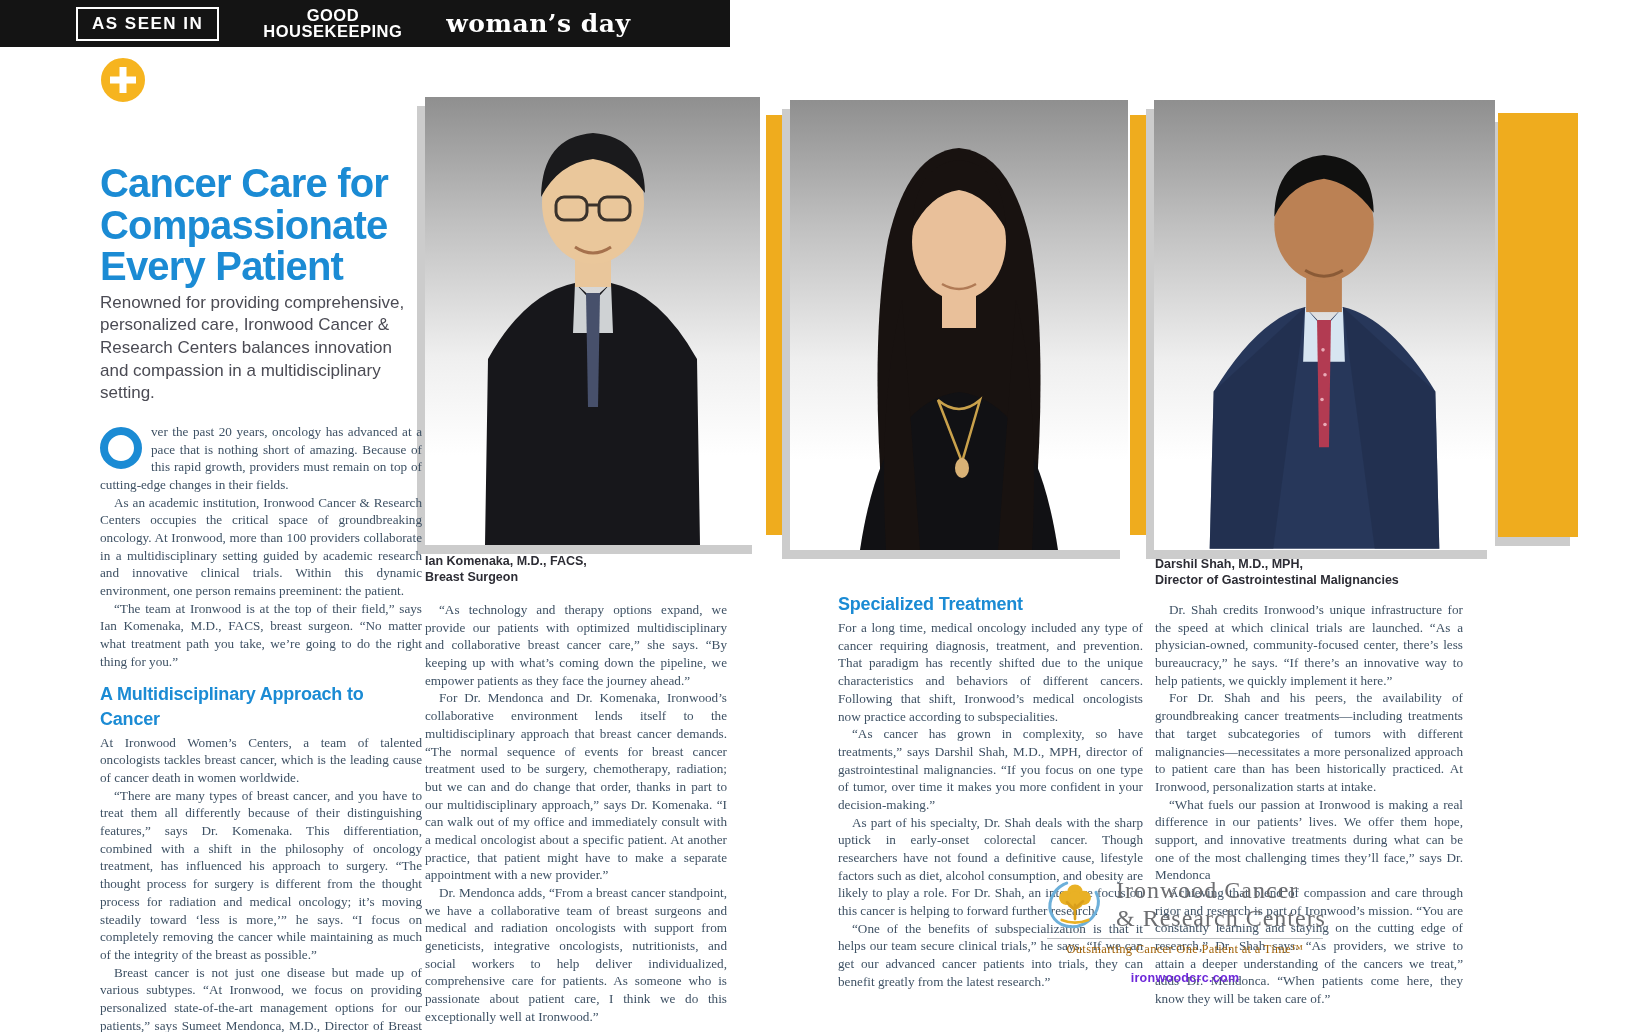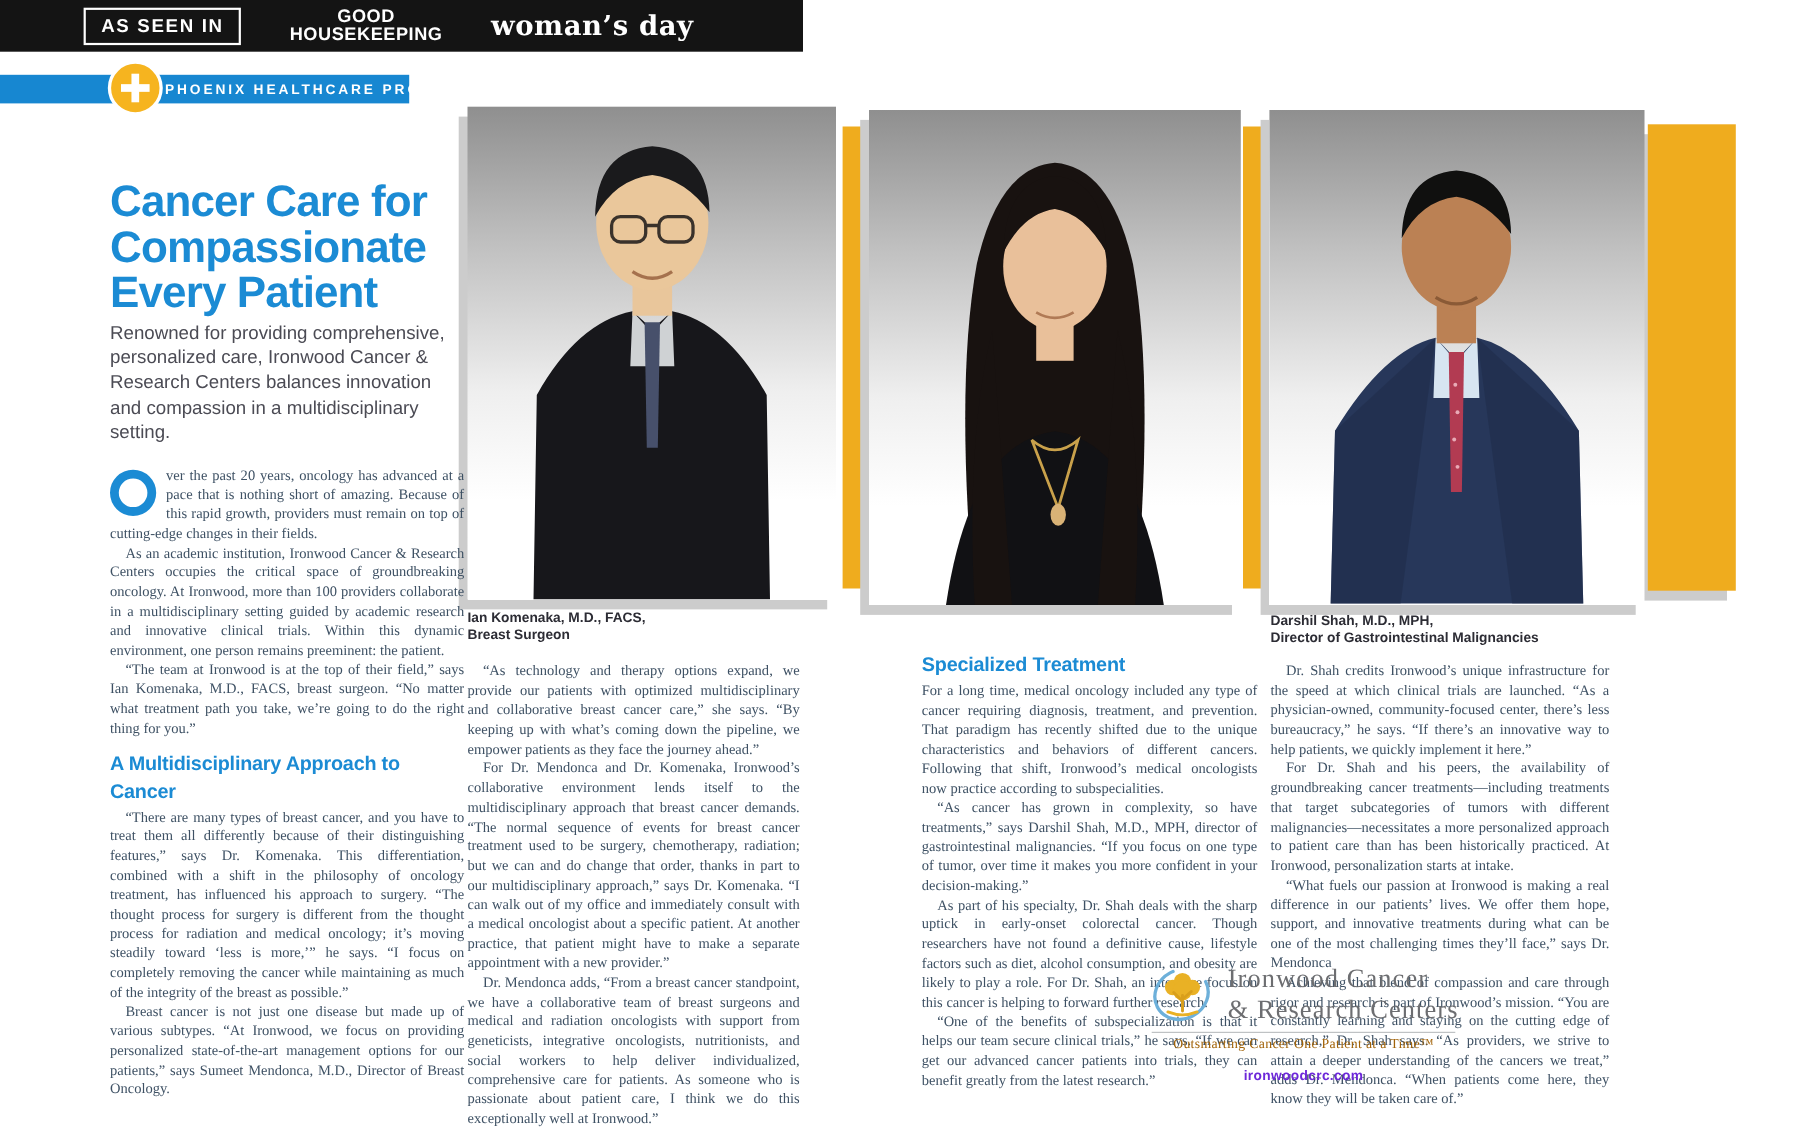--- a/index.html
+++ b/index.html
@@ -105,23 +105,20 @@
 
   <div class="top-banner">
     <div class="asi-box">AS SEEN IN</div>
     <div class="gh-logo">
       <div>GOOD</div>
       <div>HOUSEKEEPING</div>
     </div>
     <div class="wd-logo">woman’s day</div>
   </div>
 
-  <div class="ribbon">
-    <div class="ribbon-label">PHOENIX HEALTHCARE PROFILES</div>
-  </div>
   <div class="plus-badge"></div>
 
   <div class="yellow-bar bar-1"></div>
   <div class="yellow-bar bar-2"></div>
   <div class="yellow-bar right-panel"></div>
 
   <div class="photo photo-1">
     <svg viewBox="0 0 335 448" aria-hidden="true">
       <path d="M60,448 L63,262 Q100,196 150,186 L168,202 L186,186 Q235,196 272,262 L275,448 Z" fill="#17171b"></path>
       <polygon points="150,186 168,206 186,186 188,236 148,236" fill="#cfd2d4"></polygon>
@@ -181,20 +178,21 @@
       <div>Cancer Care for</div>
       <div>Compassionate</div>
       <div>Every Patient</div>
     </div>
     <div class="standfirst">Renowned for providing comprehensive, personalized care, Ironwood Cancer &amp; Research Centers balances innovation and compassion in a multidisciplinary setting.</div>
     <div class="bodytext">
       <p><span class="dropcap">O</span><span>ver the past 20 years, oncology has advanced at a pace that is nothing short of amazing. Because of this rapid growth, providers must remain on top of cutting-edge changes in their fields.</span></p>
       <p class="ind">As an academic institution, Ironwood Cancer &amp; Research Centers occupies the critical space of groundbreaking oncology. At Ironwood, more than 100 providers collaborate in a multidisciplinary setting guided by academic research and innovative clinical trials. Within this dynamic environment, one person remains preeminent: the patient.</p>
       <p class="ind">“The team at Ironwood is at the top of their field,” says Ian Komenaka, M.D., FACS, breast surgeon. “No matter what treatment path you take, we’re going to do the right thing for you.”</p>
       <div class="sec-head">A Multidisciplinary Approach to Cancer</div>
+      <p>At Ironwood Women’s Centers, a team of talented oncologists tackles breast cancer, which is the leading cause of cancer death in women worldwide.</p>
       <p class="ind">“There are many types of breast cancer, and you have to treat them all differently because of their distinguishing features,” says Dr. Komenaka. This differentiation, combined with a shift in the philosophy of oncology treatment, has influenced his approach to surgery. “The thought process for surgery is different from the thought process for radiation and medical oncology; it’s moving steadily toward ‘less is more,’” he says. “I focus on completely removing the cancer while maintaining as much of the integrity of the breast as possible.”</p>
       <p class="ind">Breast cancer is not just one disease but made up of various subtypes. “At Ironwood, we focus on providing personalized state-of-the-art management options for our patients,” says Sumeet Mendonca, M.D., Director of Breast Oncology.</p>
 
     </div>
   </div>
 
   <div class="col-2 bodytext">
     <p class="ind">“As technology and therapy options expand, we provide our patients with optimized multidisciplinary and collaborative breast cancer care,” she says. “By keeping up with what’s coming down the pipeline, we empower patients as they face the journey ahead.”</p>
     <p class="ind">For Dr. Mendonca and Dr. Komenaka, Ironwood’s collaborative environment lends itself to the multidisciplinary approach that breast cancer demands. “The normal sequence of events for breast cancer treatment used to be surgery, chemotherapy, radiation; but we can and do change that order, thanks in part to our multidisciplinary approach,” says Dr. Komenaka. “I can walk out of my office and immediately consult with a medical oncologist about a specific patient. At another practice, that patient might have to make a separate appointment with a new provider.”</p>
     <p class="ind">Dr. Mendonca adds, “From a breast cancer standpoint, we have a collaborative team of breast surgeons and medical and radiation oncologists with support from geneticists, integrative oncologists, nutritionists, and social workers to help deliver individualized, comprehensive care for patients. As someone who is passionate about patient care, I think we do this exceptionally well at Ironwood.”</p>

